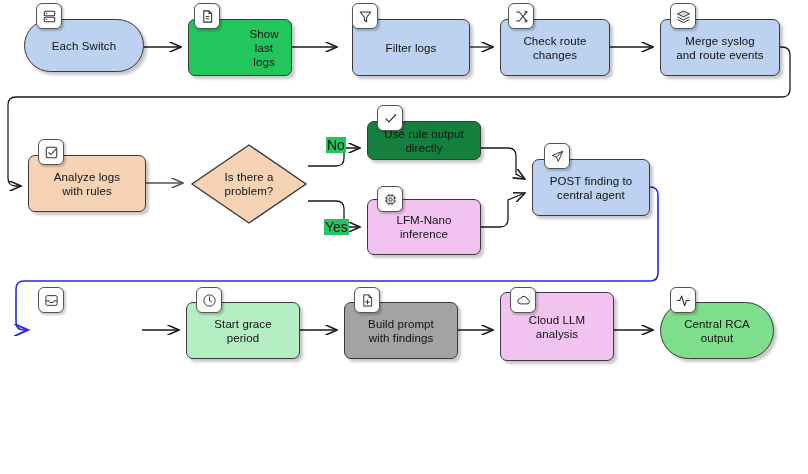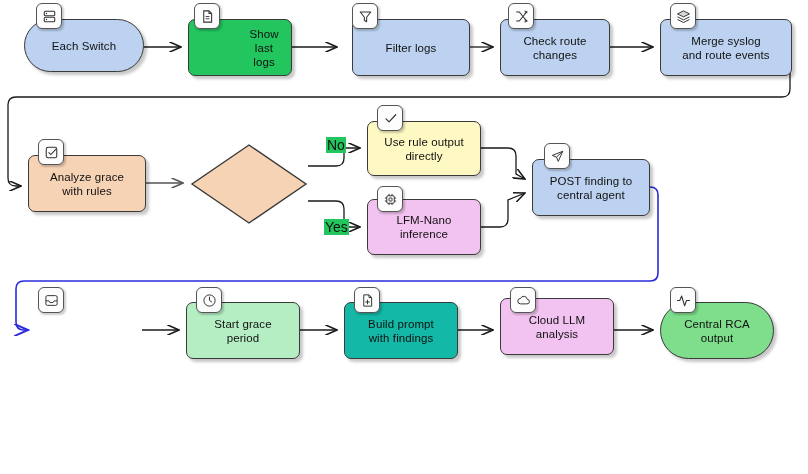--- a/index.html
+++ b/index.html
@@ -97,53 +97,55 @@
 changes</span>
   </div>
   <div class="ico" style="left:508px;top:3px;">
     <svg width="15" height="15" viewBox="0 0 20 20" fill="none" stroke="#333" stroke-width="1.4">
       <path d="M3 4h4l10 12"></path>
         <path d="M3 16h4L17 4"></path>
       <path d="M14 2.5L17.5 4 14 5.8M14 14.2L17.5 16 14 17.5" stroke-linejoin="round"></path>
     </svg>
   </div>
 
-  <div class="node shape-rect" style="left:660px;top:19px;width:132px;height:57px;background:#bcd2f0;">
+  <div class="node shape-rect" style="left:660px;top:19px;width:120px;height:57px;background:#bcd2f0;">
     <span class="lbl">Merge syslog
 and route events</span>
   </div>
   <div class="ico" style="left:670px;top:3px;">
     <svg width="15" height="15" viewBox="0 0 20 20" fill="none" stroke="#333" stroke-width="1.3">
       <path d="M10 2.5L18 6.5 10 10.5 2 6.5z" fill="#333" fill-opacity=".18"></path>
       <path d="M2 10.5l8 4 8-4"></path>
         <path d="M2 14l8 4 8-4"></path>
     </svg>
   </div>
 
   <div class="node shape-rect" style="left:28px;top:155px;width:118px;height:57px;background:#f7d3b5;">
-    <span class="lbl">Analyze grace
+    <span class="lbl">Analyze logs
 with rules</span>
   </div>
   <div class="ico" style="left:38px;top:139px;">
     <svg width="15" height="15" viewBox="0 0 20 20" fill="none" stroke="#333" stroke-width="1.4">
       <rect x="3" y="3" width="14" height="14" rx="2.5"></rect>
         <path d="M6.5 10.2l2.6 2.6L16 5.5" stroke-linecap="round"></path>
     </svg>
   </div>
 
   <div class="node shape-diamond" style="left:190px;top:143px;width:118px;height:82px;">
     <svg class="diamond-fill" viewBox="0 0 118 82" preserveAspectRatio="none">
       <path d="M59 2 L116 41 L59 80 L2 41 Z" fill="#f7d3b5" stroke="#3a3a3a" stroke-width="1.4"></path>
     </svg>
+    <span class="lbl diamond-lbl">Is there a
+problem?</span>
   </div>
 
   <div class="elabel" style="left:326px;top:137px;">No</div>
   <div class="elabel" style="left:324px;top:219px;">Yes</div>
 
-  <div class="node shape-rect" style="left:367px;top:121px;width:114px;height:55px;background:#fef9c3;">
+  <div class="node shape-rect" style="left:367px;top:121px;width:114px;height:39px;background:#15803d;">
     <span class="lbl">Use rule output
 directly</span>
   </div>
   <div class="ico" style="left:377px;top:105px;">
     <svg width="15" height="15" viewBox="0 0 20 20" fill="none" stroke="#333" stroke-width="1.6">
       <path d="M4 10.5l4 4L17 5" stroke-linecap="round" stroke-linejoin="round"></path>
     </svg>
   </div>
 
   <div class="node shape-rect" style="left:367px;top:199px;width:114px;height:56px;background:#f2c2f0;">
@@ -180,33 +182,33 @@
     <span class="lbl">Start grace
 period</span>
   </div>
   <div class="ico" style="left:196px;top:287px;">
     <svg width="15" height="15" viewBox="0 0 20 20" fill="none" stroke="#333" stroke-width="1.3">
       <circle cx="10" cy="10" r="7.5"></circle>
         <path d="M10 5.5V10l3 2" stroke-linecap="round"></path>
     </svg>
   </div>
 
-  <div class="node shape-rect" style="left:344px;top:302px;width:114px;height:57px;background:#14b8a6;">
+  <div class="node shape-rect" style="left:344px;top:302px;width:114px;height:57px;background:#a3a3a3;">
     <span class="lbl">Build prompt
 with findings</span>
   </div>
   <div class="ico" style="left:354px;top:287px;">
     <svg width="15" height="15" viewBox="0 0 20 20" fill="none" stroke="#333" stroke-width="1.3">
       <path d="M5 2.5h7l3.5 3.5v11.5H5z"></path>
         <path d="M12 2.5V6h3.5"></path>
       <path d="M10 9.5v5M7.5 12h5" stroke-linecap="round"></path>
     </svg>
   </div>
 
-  <div class="node shape-rect" style="left:500px;top:298px;width:114px;height:57px;background:#f2c2f0;">
+  <div class="node shape-rect" style="left:500px;top:292px;width:114px;height:69px;background:#f2c2f0;">
     <span class="lbl">Cloud LLM
 analysis</span>
   </div>
   <div class="ico" style="left:510px;top:287px;">
     <svg width="15" height="15" viewBox="0 0 20 20" fill="none" stroke="#333" stroke-width="1.3">
       <path d="M6 14.5a3.6 3.6 0 010-7.2 4.7 4.7 0 019 1.1 3.05 3.05 0 01-.4 6.1z" stroke-linejoin="round"></path>
     </svg>
   </div>
 
   <div class="node shape-round" style="left:660px;top:302px;width:114px;height:57px;background:#7ede8b;">

